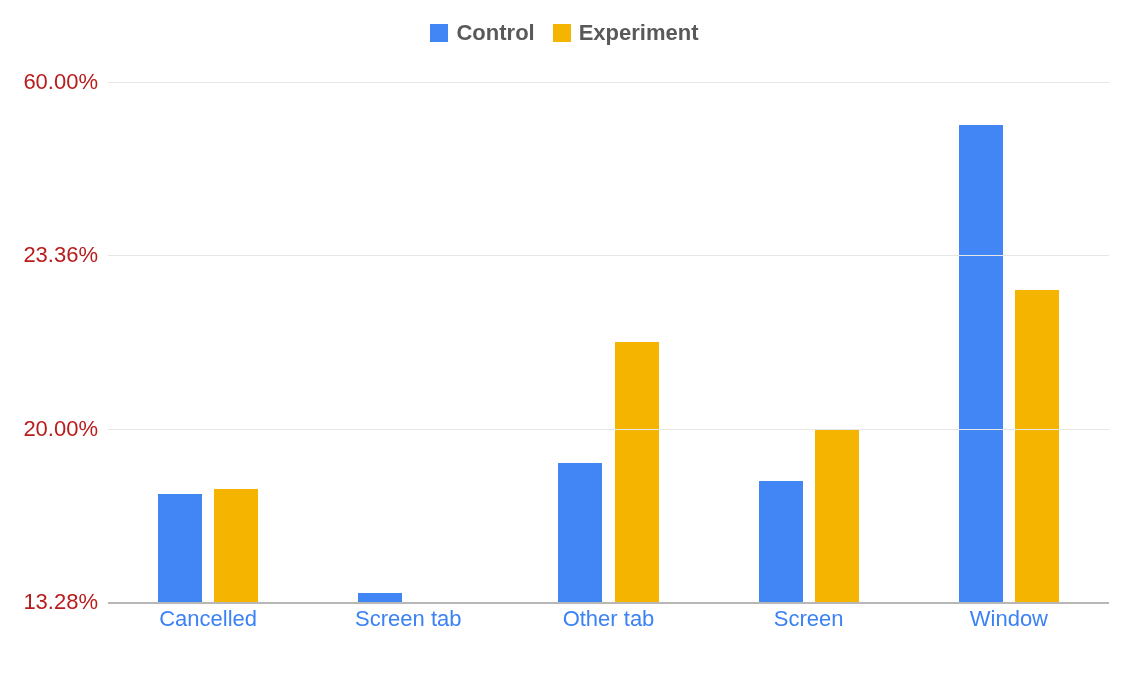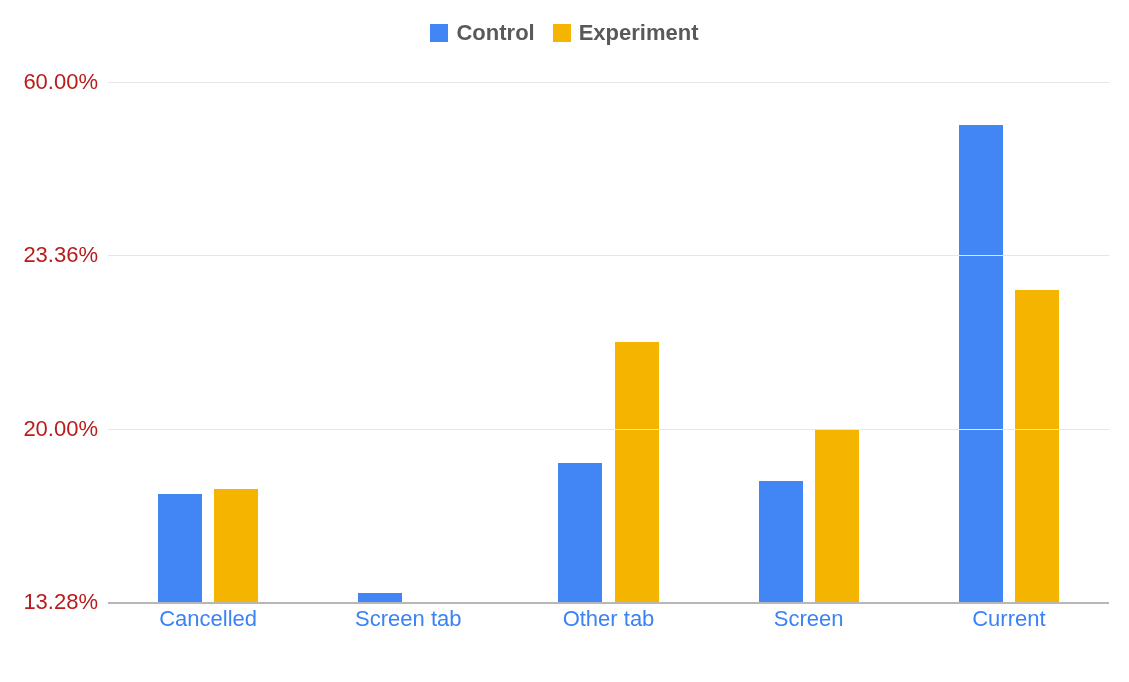--- a/index.html
+++ b/index.html
@@ -124,17 +124,17 @@
         <div class="ytick" style="top: 33.3333%;">23.36%</div>
         <div class="gridline" style="top: 0%;"></div>
         <div class="ytick" style="top: 0%;">60.00%</div>
         <div class="baseline" style="top: 100%;"></div>
       </div>
     <div class="xlabels" id="xlabels">
         <div class="xlabel" style="left: 10%;">Cancelled</div>
         <div class="xlabel" style="left: 30%;">Screen tab</div>
         <div class="xlabel" style="left: 50%;">Other tab</div>
         <div class="xlabel" style="left: 70%;">Screen</div>
-        <div class="xlabel" style="left: 90%;">Current</div>
+        <div class="xlabel" style="left: 90%;">Window</div>
       </div>
   </div>
 
 </div>
 
 </body></html>

